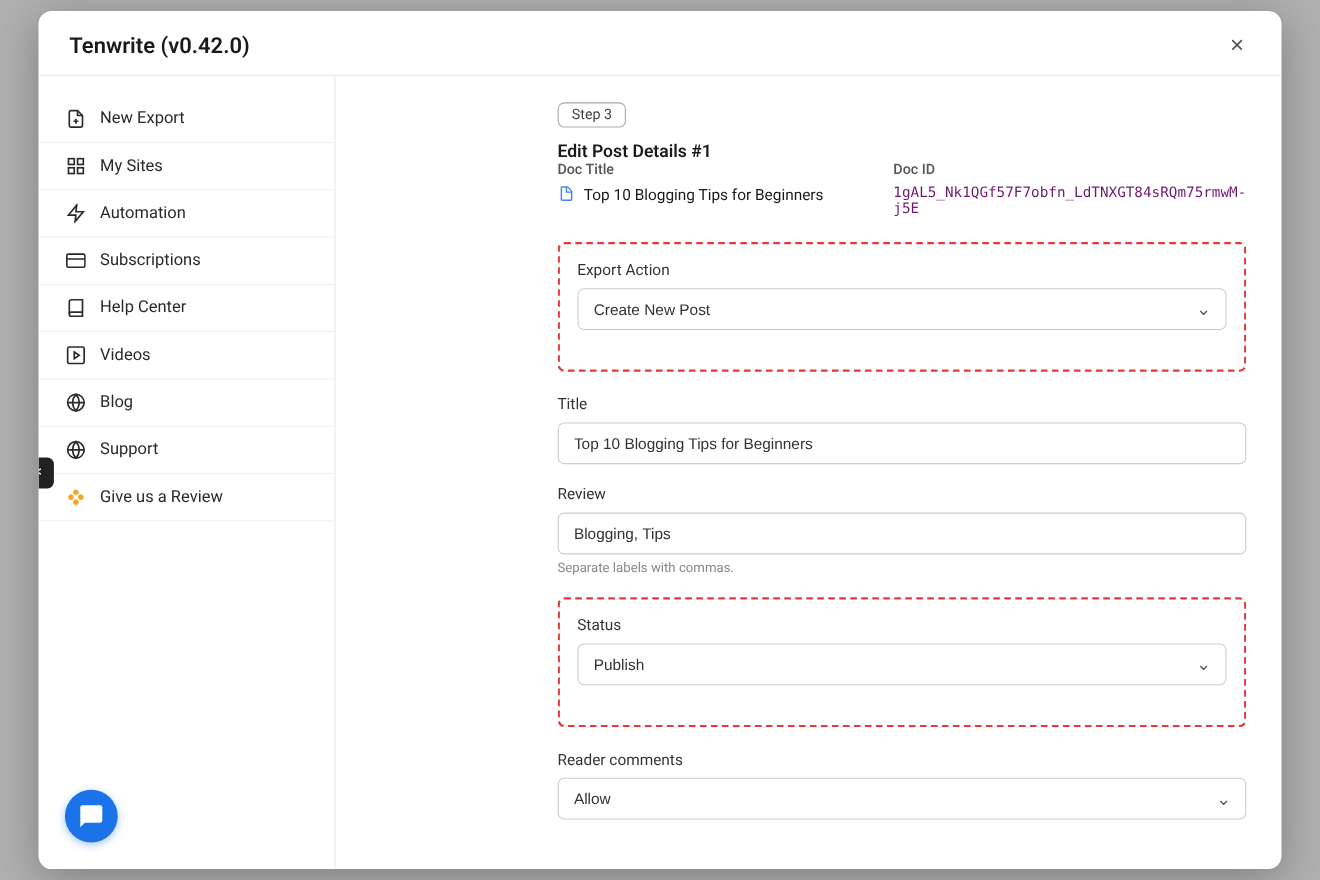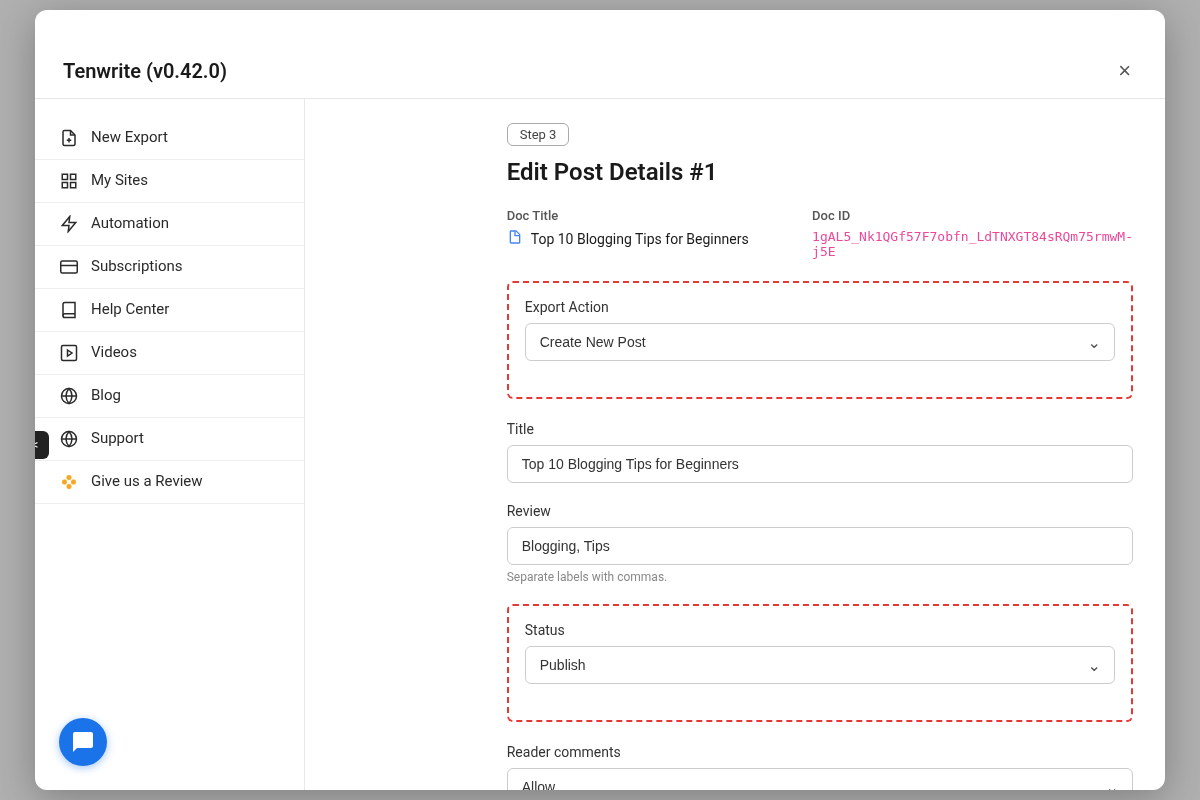--- a/index.html
+++ b/index.html
@@ -31,21 +31,20 @@
       flex-direction: column;
       overflow: hidden;
     }
     .modal-header {
       display: flex;
       align-items: center;
       justify-content: space-between;
       padding: 18px 28px 14px 28px;
       border-bottom: 1px solid #e8e8e8;
       flex-shrink: 0;
-      margin-top: 30px;
     }
     .modal-title {
       font-size: 20px;
       font-weight: 600;
       color: #1a1a1a;
     }
     .close-btn {
       background: none;
       border: none;
       cursor: pointer;
@@ -143,24 +142,23 @@
     .step-badge {
       display: inline-block;
       border: 1px solid #aaa;
       border-radius: 6px;
       padding: 3px 12px;
       font-size: 13px;
       color: #444;
       margin-bottom: 12px;
     }
     .section-title {
-      font-size: 24px;
+      font-size: 16px;
       font-weight: 600;
       color: #1a1a1a;
-      margin-bottom: 22px;
     }
     .doc-info-row {
       display: flex;
       gap: 40px;
       margin-bottom: 22px;
     }
     .doc-info-col { flex: 1; }
     .field-label {
       font-size: 13px;
       color: #555;
@@ -169,21 +167,21 @@
     }
     .doc-title-val {
       display: flex;
       align-items: center;
       gap: 8px;
       font-size: 14px;
       color: #1a1a1a;
     }
     .doc-id-val {
       font-size: 13px;
-      color: #ec4899;
+      color: #701a75;
       font-family: monospace;
     }
     .google-doc-icon {
       color: #4285f4;
       font-size: 16px;
     }
     
     .export-action-section {
       border: 2px dashed #e53935;
       border-radius: 6px;

